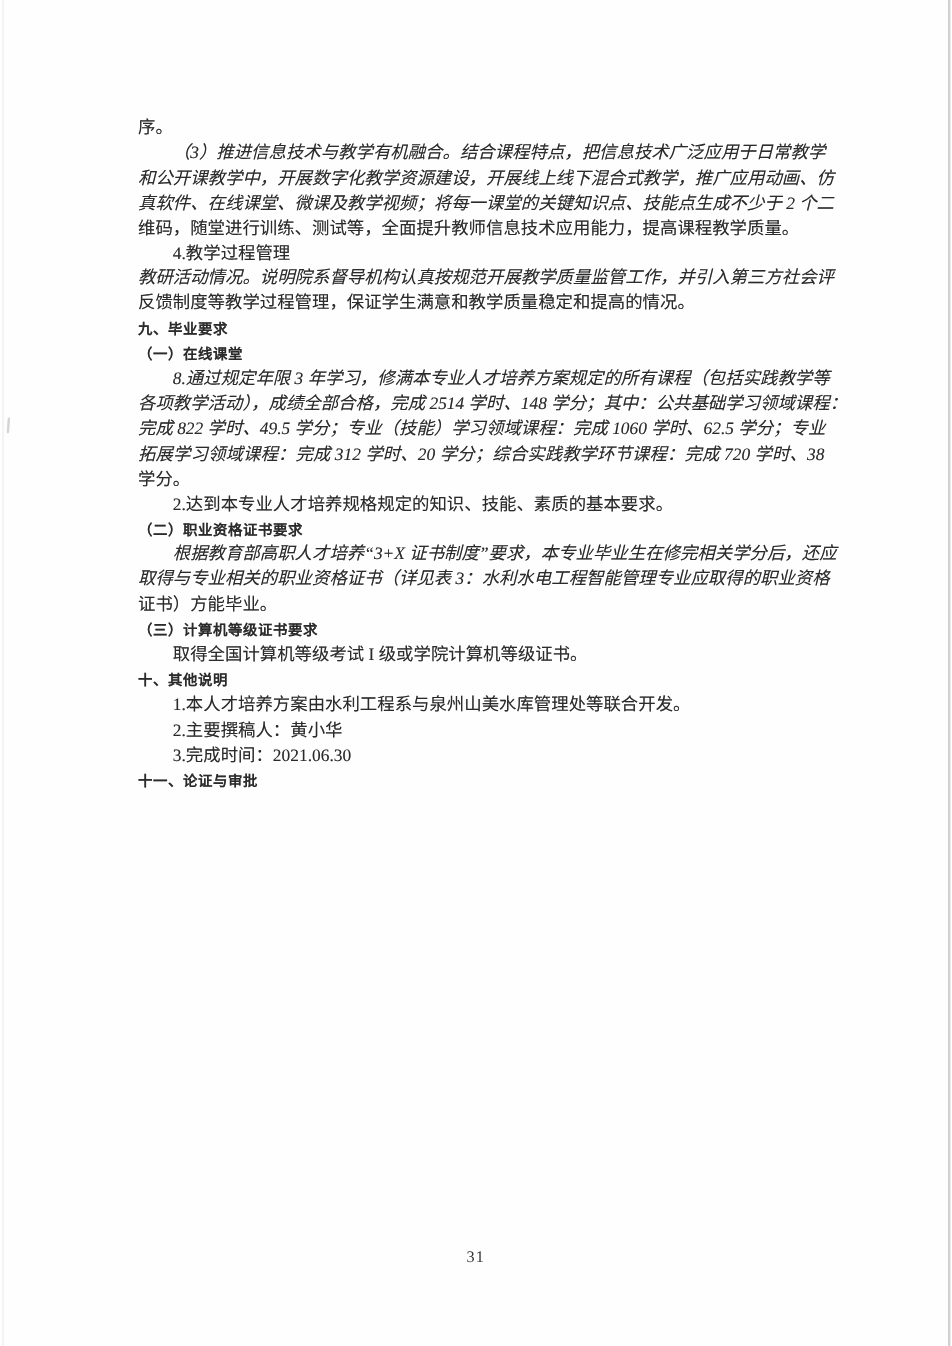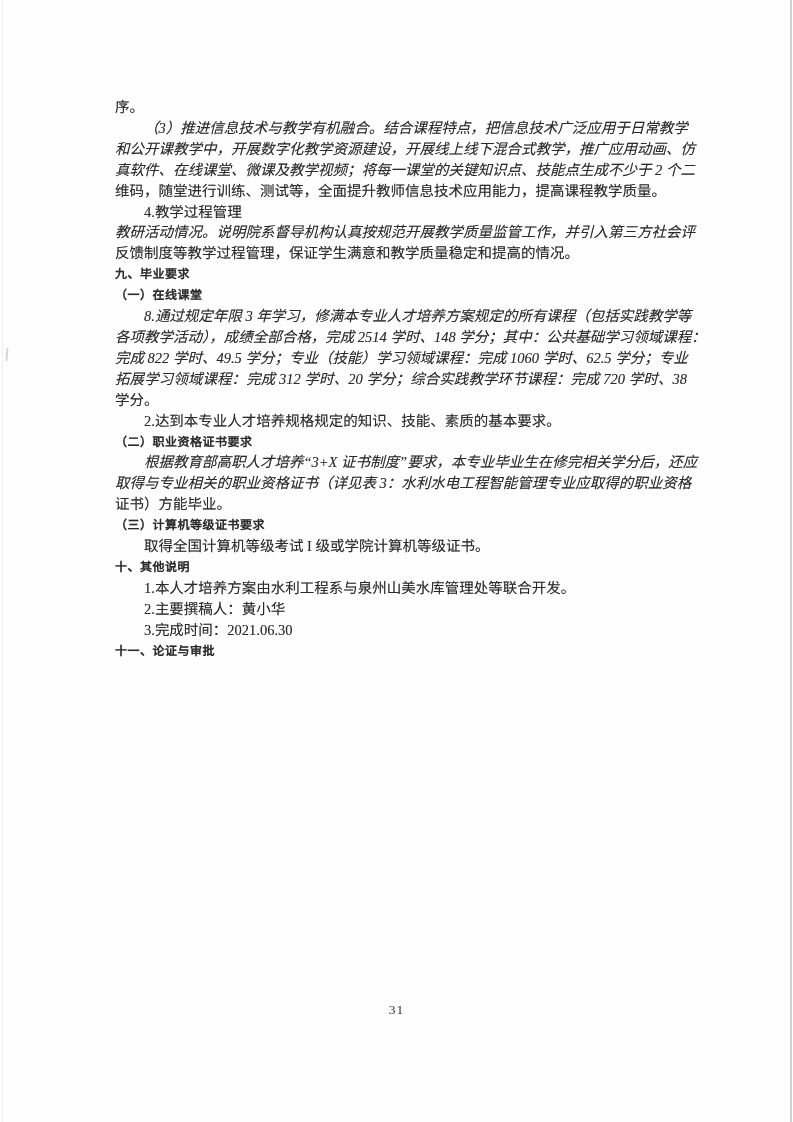--- a/index.html
+++ b/index.html
@@ -53,21 +53,21 @@
   }
   .tline.indent { text-indent: 2em; }
   .tline.h1, .tline.h2 {
     font-family: "Liberation Sans", "DejaVu Sans", sans-serif;
     font-weight: bold;
     font-size: 12px;
     letter-spacing: 0.5px;
   }
   .page-number {
     position: absolute;
-    left: 0; top: 1002px;
+    left: 0; top: 1040px;
     width: 100%;
     text-align: center;
     font-size: 13.5px;
     color: #333;
     letter-spacing: 1px;
   }
 </style>
 </head>
 <body>
 

